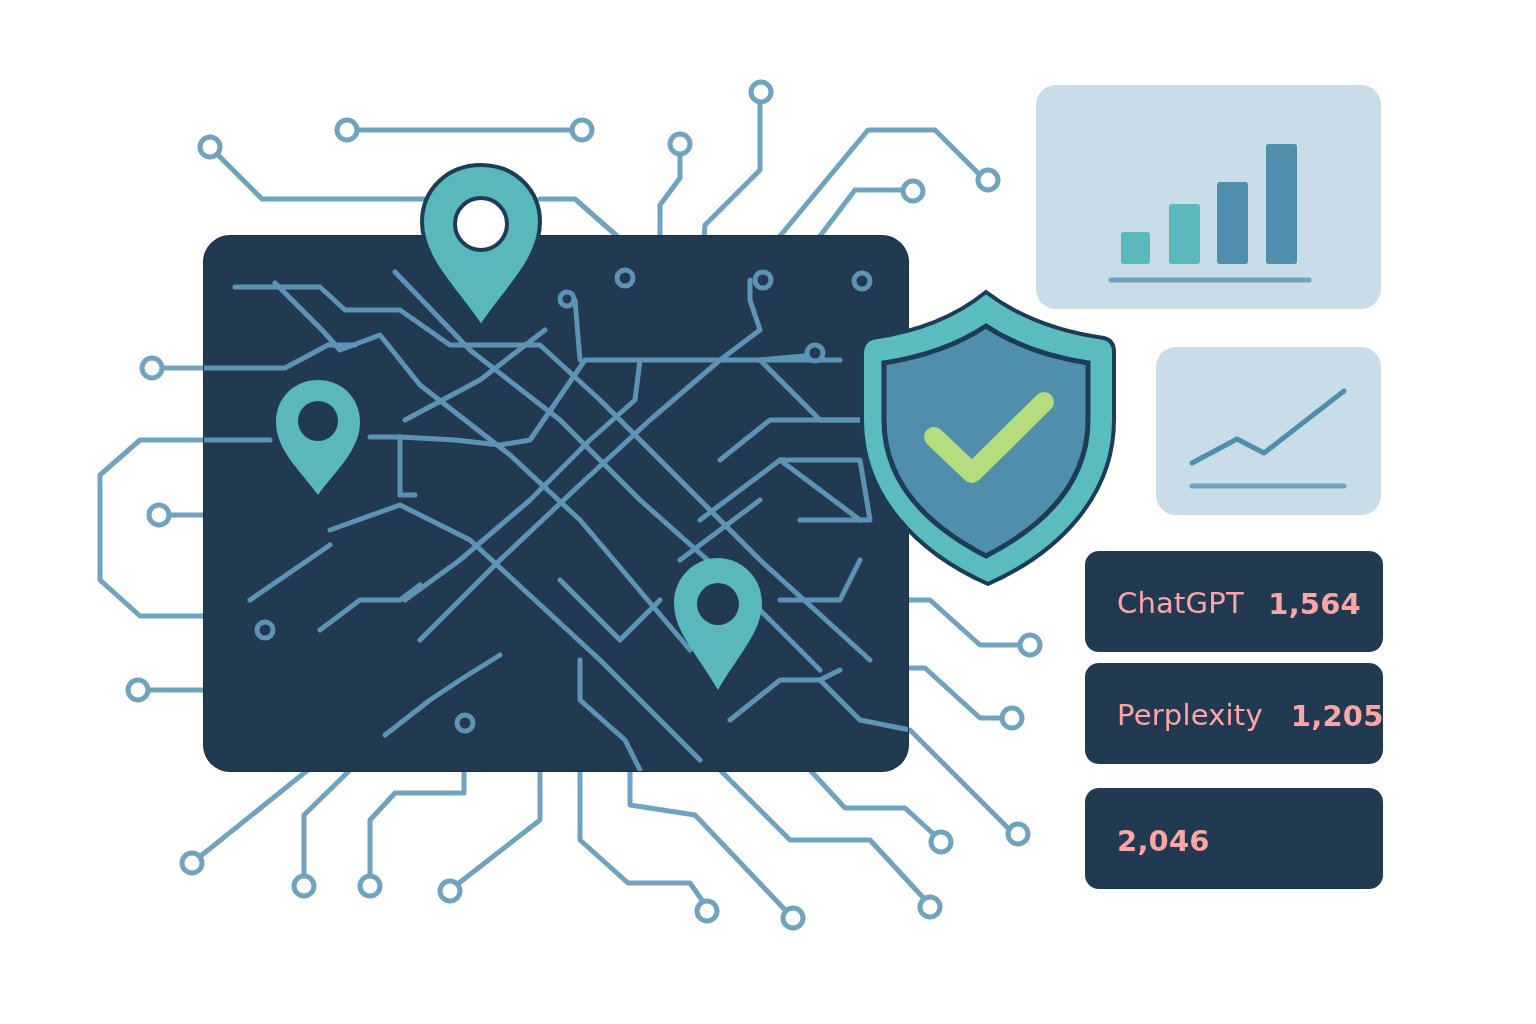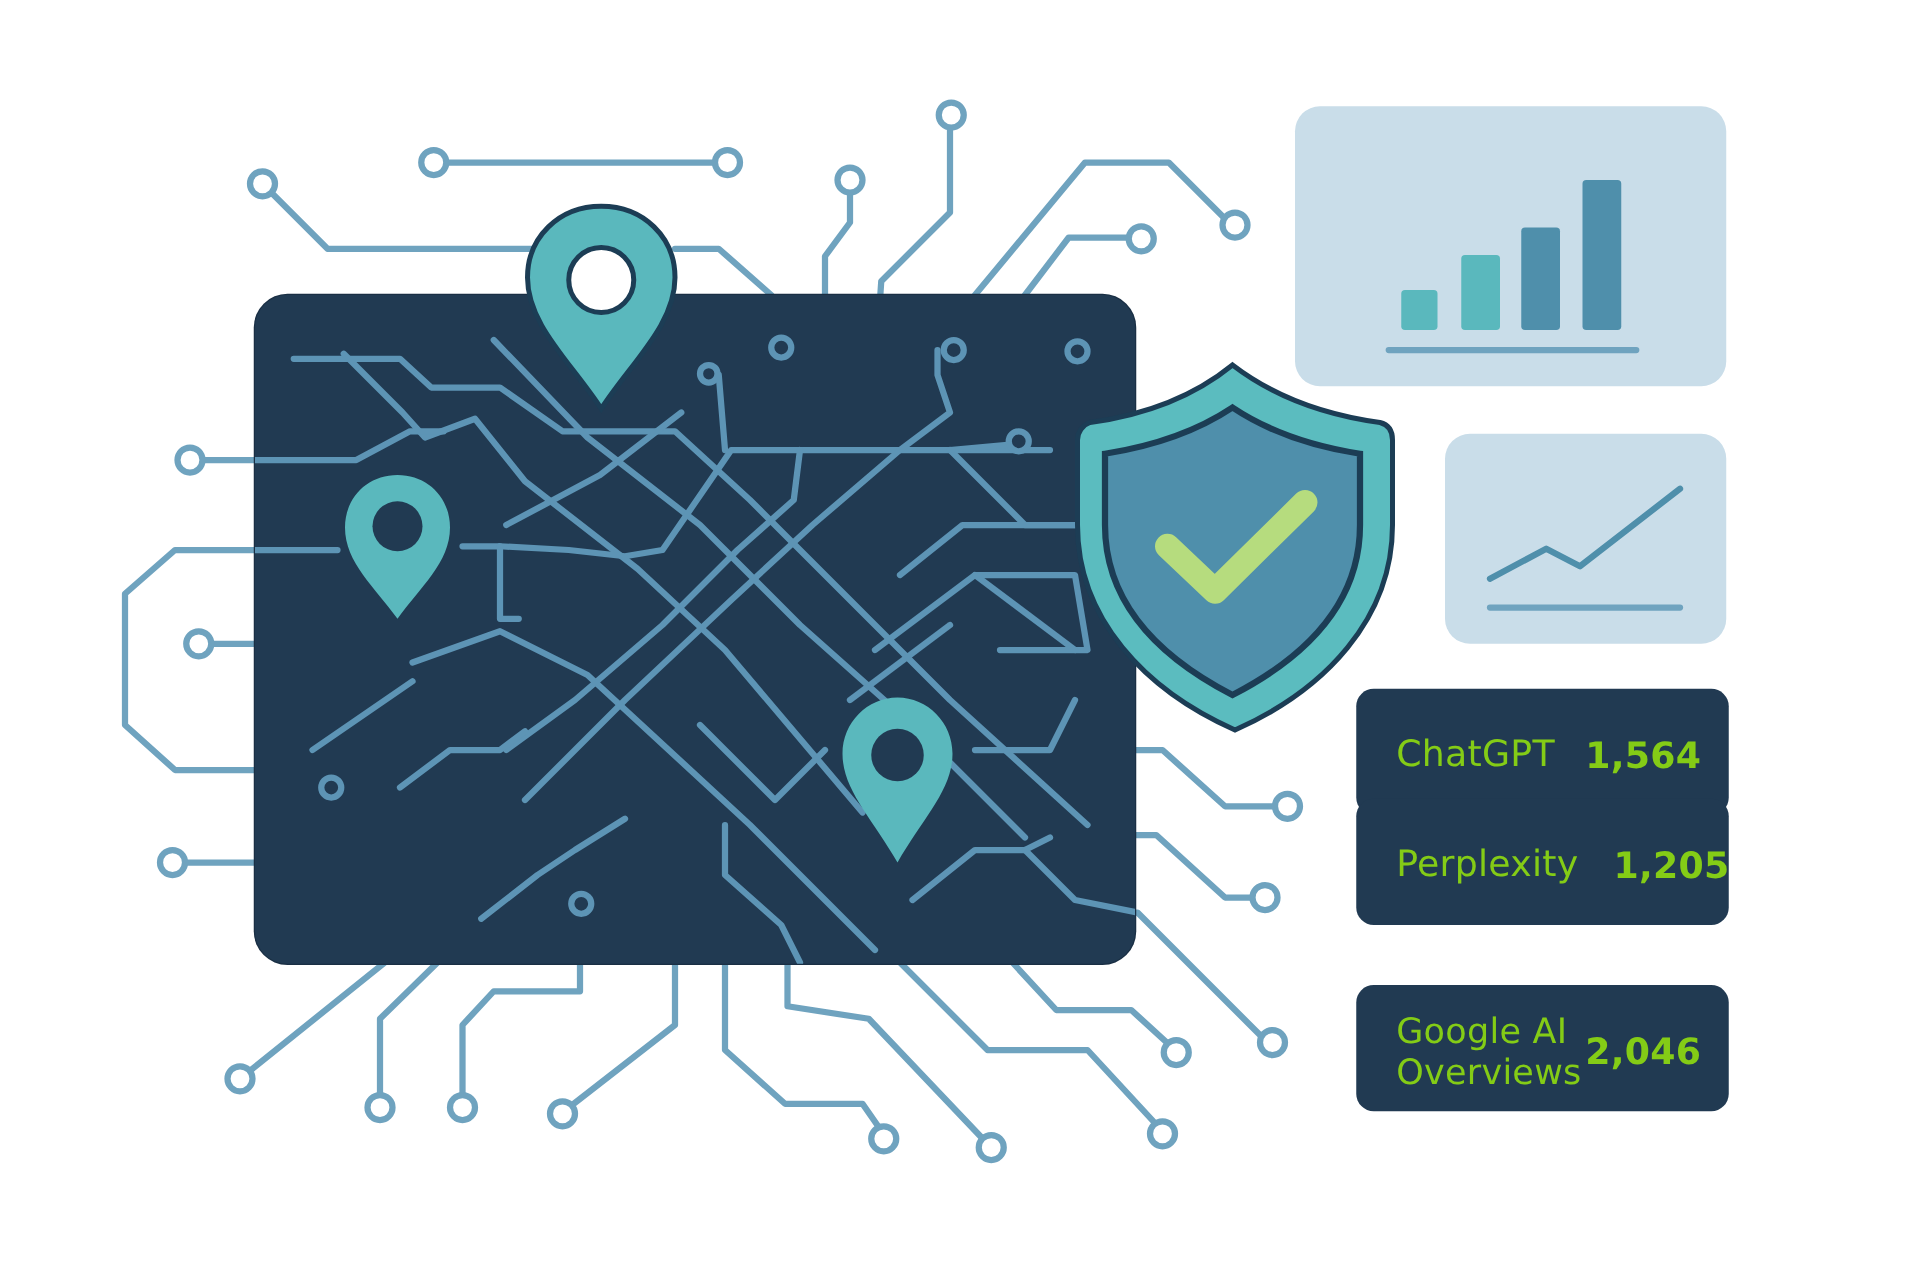--- a/index.html
+++ b/index.html
@@ -2,21 +2,21 @@
 <html><head>
 <meta charset="utf-8">
 <style>
   html, body { margin:0; padding:0; background:#ffffff; }
   body { width:1536px; height:1024px; position:relative; overflow:hidden; font-family:"DejaVu Sans", sans-serif; }
   .layer { position:absolute; left:0; top:0; width:1536px; height:1024px; }
   .map-card { position:absolute; left:204px; top:236px; width:704px; height:535px; background:#213a52; border-radius:26px; box-shadow: 0 0 0 1px #1a2f44; }
   .panel { position:absolute; background:#c9dde9; border-radius:20px; }
   .panel-bars { left:1036px; top:85px; width:345px; height:224px; }
   .panel-line { left:1156px; top:347px; width:225px; height:168px; }
-  .stat-card { position:absolute; left:1085px; width:298px; height:101px; background:#213a52; border-radius:14px; color:#84cc16; display:flex; align-items:center; justify-content:space-between; box-sizing:border-box; padding:4px 22px 0 32px; }
+  .stat-card { position:absolute; left:1085px; width:298px; height:101px; background:#213a52; border-radius:14px; color:#fca5a5; display:flex; align-items:center; justify-content:space-between; box-sizing:border-box; padding:4px 22px 0 32px; }
   .stat-name { font-size:29px; line-height:33px; letter-spacing:0.2px; }
   .stat-val { font-size:29px; letter-spacing:0.2px;font-weight:bold; }
   .stat-name.two { font-size:28px; line-height:33px; }
 </style>
 </head>
 <body>
 
 <svg class="layer" viewBox="0 0 1536 1024" xmlns="http://www.w3.org/2000/svg">
   <g fill="none" stroke="#6fa3bf" stroke-width="5" stroke-linecap="round" stroke-linejoin="round">
 
@@ -155,23 +155,19 @@
   <svg width="225" height="168" viewBox="0 0 225 168">
     <polyline points="36,116 81,92 108,106 188,44" fill="none" stroke="#4f8fab" stroke-width="5" stroke-linecap="round" stroke-linejoin="round"></polyline>
     <line x1="36" y1="139" x2="188" y2="139" stroke="#6fa3bf" stroke-width="5" stroke-linecap="round"></line>
   </svg>
 </div>
 
 <div class="stat-card" style="top:551px;">
   <span class="stat-name">ChatGPT</span>
   <span class="stat-val">1,564</span>
 </div>
-<div class="stat-card" style="top:639px;gap:28px;">
+<div class="stat-card" style="top:663px;gap:28px;">
   <span class="stat-name">Perplexity</span>
   <span class="stat-val">1,205</span>
 </div>
 <div class="stat-card" style="top:788px;">
-  <span class="stat-name two">
-    <span style="display:block">Google AI</span>
-    <span style="display:block">Overviews</span>
-  </span>
   <span class="stat-val">2,046</span>
 </div>
 
 </body></html>

